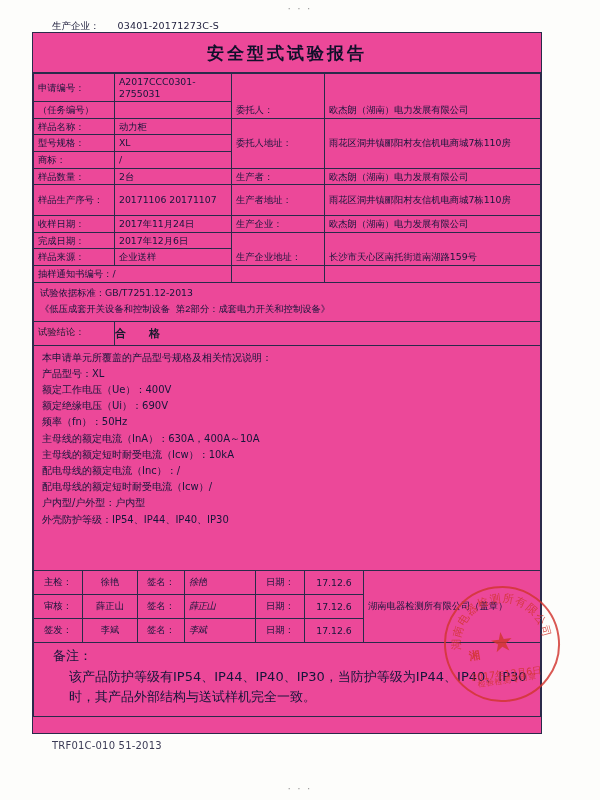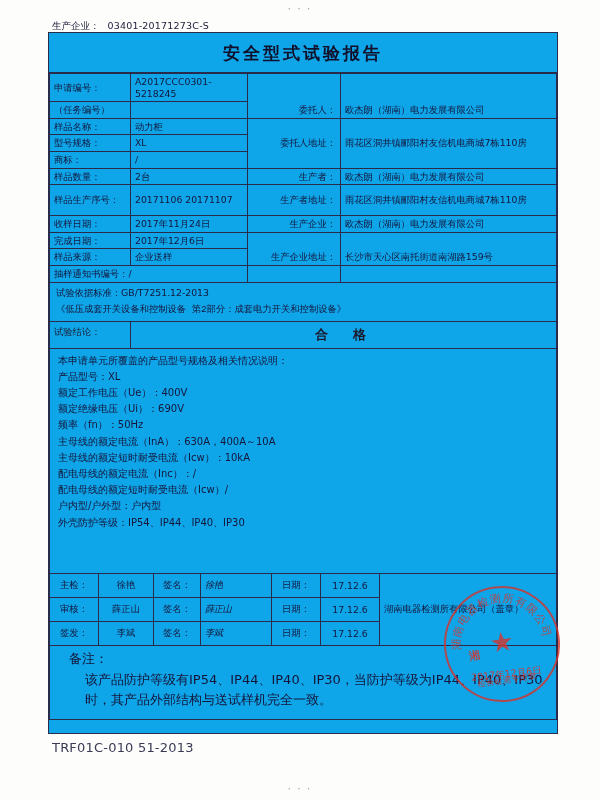--- a/index.html
+++ b/index.html
@@ -39,29 +39,29 @@
   }
   .report-no {
     position: absolute;
     top: 20px; left: 52px;
     font-size: 9.5px;
     color: #1b1b3a;
     white-space: nowrap;
   }
   .report-no .val {
     display: inline-block;
-    margin-left: 8px;
+    margin-left: 18px;
     letter-spacing: 0.2px;
   }
   .frame {
     position: absolute;
-    left: 48px; top: 32px;
+    left: 32px; top: 32px;
     width: 508px; height: 700px;
     border: 1.2px solid #2a2a4a;
-    background: #0ea5e9;
+    background: #ec4899;
   }
   .title {
     text-align: center;
     font-size: 17px;
     font-weight: bold;
     letter-spacing: 3px;
     padding: 9px 0 7px 0;
     border-bottom: 1px solid #2a2a4a;
     font-family: "DejaVu Sans", sans-serif;
     color: #10102a;
@@ -74,21 +74,21 @@
   table.grid td {
     border: 1px solid #2a2a4a;
     font-size: 9.3px;
     padding: 2px 4px;
     vertical-align: middle;
     color: #15153a;
     line-height: 1.25;
   }
   .lbl { width: 72px; }
   .val1 { width: 108px; }
-  .lbl2 { width: 84px; text-align: right; }
+  .lbl2 { width: 84px; }
   .val2 { }
   .sec {
     border: 1px solid #2a2a4a;
     border-top: none;
     font-size: 9.3px;
     padding: 3px 6px;
     color: #15153a;
   }
   .sec .line { padding: 1.5px 0; }
   .indent { padding-left: 22px; font-family: Liberation Mono, monospace; }
@@ -98,22 +98,21 @@
     border-top: none;
     font-size: 9.3px;
   }
   .conclusion .c-lbl {
     width: 72px;
     padding: 4px 4px;
     border-right: 1px solid #2a2a4a;
   }
   .conclusion .c-val {
     flex: 1;
-    text-align: center;
-    font-size: 13px;
+    font-size: 11px;
     font-weight: bold;
     letter-spacing: 6px;
     padding: 4px 0;
   }
   .body-block {
     border: 1px solid #2a2a4a;
     border-top: none;
     padding: 4px 8px 24px 8px;
     font-size: 10px;
     line-height: 1.62;
@@ -158,21 +157,21 @@
     font-size: 13px;
     padding: 3px 6px 8px 19px;
     line-height: 1.6;
     color: #15153a;
     min-height: 48px;
   }
   .remark .rm-body { padding-left: 16px; }
   .footer-code {
     position: absolute;
     left: 52px; top: 740px;
-    font-size: 13px;
+    font-size: 10px;
     color: #3a3a55;
     letter-spacing: 0.2px;
   }
   
   .stamp {
     position: absolute;
     right: 40px;
     top: 586px;
     width: 112px; height: 112px;
     border: 2.2px solid #d2352f;
@@ -233,21 +232,21 @@
   </div>
 
   <div class="frame">
 
     <div class="title">安全型式试验报告</div>
 
     <table class="grid">
       <tbody>
           <tr>
         <td class="lbl">申请编号：</td>
-        <td class="val1">A2017CCC0301-5218245</td>
+        <td class="val1">A2017CCC0301-2755031</td>
         <td class="lbl2" style="border-bottom:none;"></td>
         <td class="val2" style="border-bottom:none;"></td>
       </tr>
       <tr>
         <td class="lbl">（任务编号）</td>
         <td class="val1"></td>
         <td class="lbl2" style="border-top:none;">委托人：</td>
         <td class="val2" style="border-top:none;">欧杰朗（湖南）电力发展有限公司</td>
       </tr>
       <tr>

